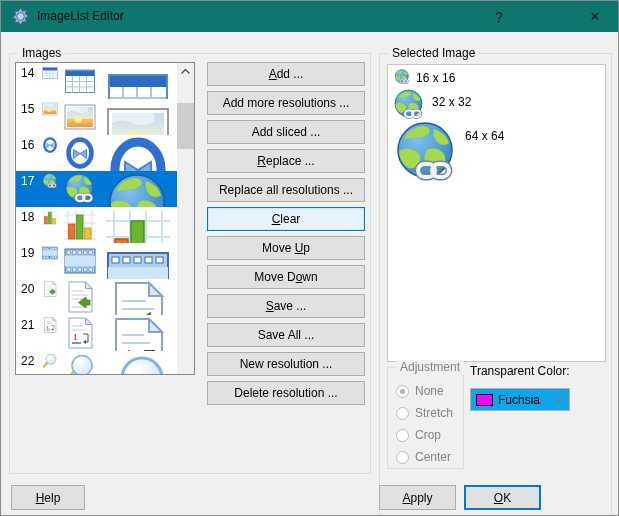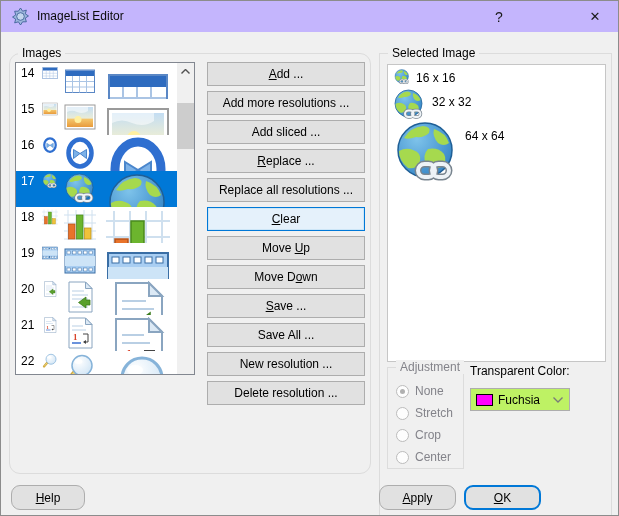--- a/index.html
+++ b/index.html
@@ -3,32 +3,32 @@
 <meta charset="utf-8">
 <style>
   * { box-sizing: border-box; margin: 0; padding: 0; }
   html,body { background:#cfcfcf; }
   body { font-family:"Liberation Sans", sans-serif; font-size:12px; color:#000; }
 
   .window { position:relative; width:619px; height:516px; background:#f0f0f0;
             border:1px solid #8c8c8c; overflow:hidden; }
 
   
-  .titlebar { position:absolute; left:0; top:0; width:100%; height:31px; background:#c4b5fd; }
+  .titlebar { position:absolute; left:0; top:0; width:100%; height:31px; background:#0f766e; }
   .tb-icon { position:absolute; left:11px; top:7px; width:17px; height:17px; }
   .tb-title { position:absolute; left:36px; top:8px; font-size:12px; color:#0a0a0a; }
   .tb-btn { position:absolute; top:0; width:46px; height:31px; display:flex; align-items:center;
             justify-content:center; font-size:14px; color:#1a1a1a; cursor:default; }
   .tb-help { left:475px; }
   .tb-close { right:0; font-size:13px; }
 
   
   .group { position:absolute; border:1px solid #dcdcdc; }
   .group-label { position:absolute; top:-8px; left:8px; background:#f0f0f0; padding:0 4px; line-height:14px; }
-  .images-group { left:8px; top:52px; width:362px; height:421px;border-radius:11px; }
+  .images-group { left:8px; top:52px; width:362px; height:421px; }
   .selimg-group { left:378px; top:52px; width:233px; height:495px;padding-left:20px; }
   .adjust-group { position:absolute; left:7px; top:313px; width:77px; height:102px; border:1px solid #dcdcdc; }
   .adjust-group .group-label { color:#83838a; }
 
   
   .listbox { position:absolute; left:5px; top:8px; width:180px; height:313px; background:#fff;
              border:1px solid #828790; overflow:hidden; }
   .ilrow { position:relative; width:161px; height:36px; overflow:hidden; background:#fff; }
   .ilrow.sel { background:#0078d7; }
   .rownum { position:absolute; left:5px; top:3px; font-size:12px; color:#000; }
@@ -57,28 +57,28 @@
 
   
   .radio-row { position:absolute; left:8px; height:14px; display:flex; align-items:center; color:#83838a; }
   .radio { width:13px; height:13px; border-radius:50%; background:#fdfdfd; border:1px solid #bcbcbc;
            margin-right:6px; position:relative; flex:0 0 13px; }
   .radio.checked::after { content:""; position:absolute; left:3px; top:3px; width:5px; height:5px;
            border-radius:50%; background:#b0b0b0; }
 
   
   .tc-label { position:absolute; left:90px; top:310px; color:#000; }
-  .combo { position:absolute; left:90px; top:334px; width:100px; height:23px; background:#bef264;
+  .combo { position:absolute; left:90px; top:334px; width:100px; height:23px; background:#0ea5e9;
            border:1px solid #adadad; display:flex; align-items:center; }
   .swatch { width:17px; height:12px; border:1px solid #000; margin-left:5px; flex:0 0 17px; }
   .combo-text { margin-left:5px; flex:1; }
   .combo-chev { margin-right:6px; }
 
   
-  .fbtn { position:absolute; height:25px;border-radius:9px; }
+  .fbtn { position:absolute; height:25px; }
   .fbtn-help   { left:10px;  top:484px; width:74px; }
   .fbtn-apply  { left:378px; top:484px; width:77px; }
   .fbtn-ok     { left:463px; top:484px; width:77px; }
   .fbtn-cancel { left:548px; top:484px; width:63px; }
 
   u { text-decoration:underline; }
 </style>
 </head>
 <body>
 

